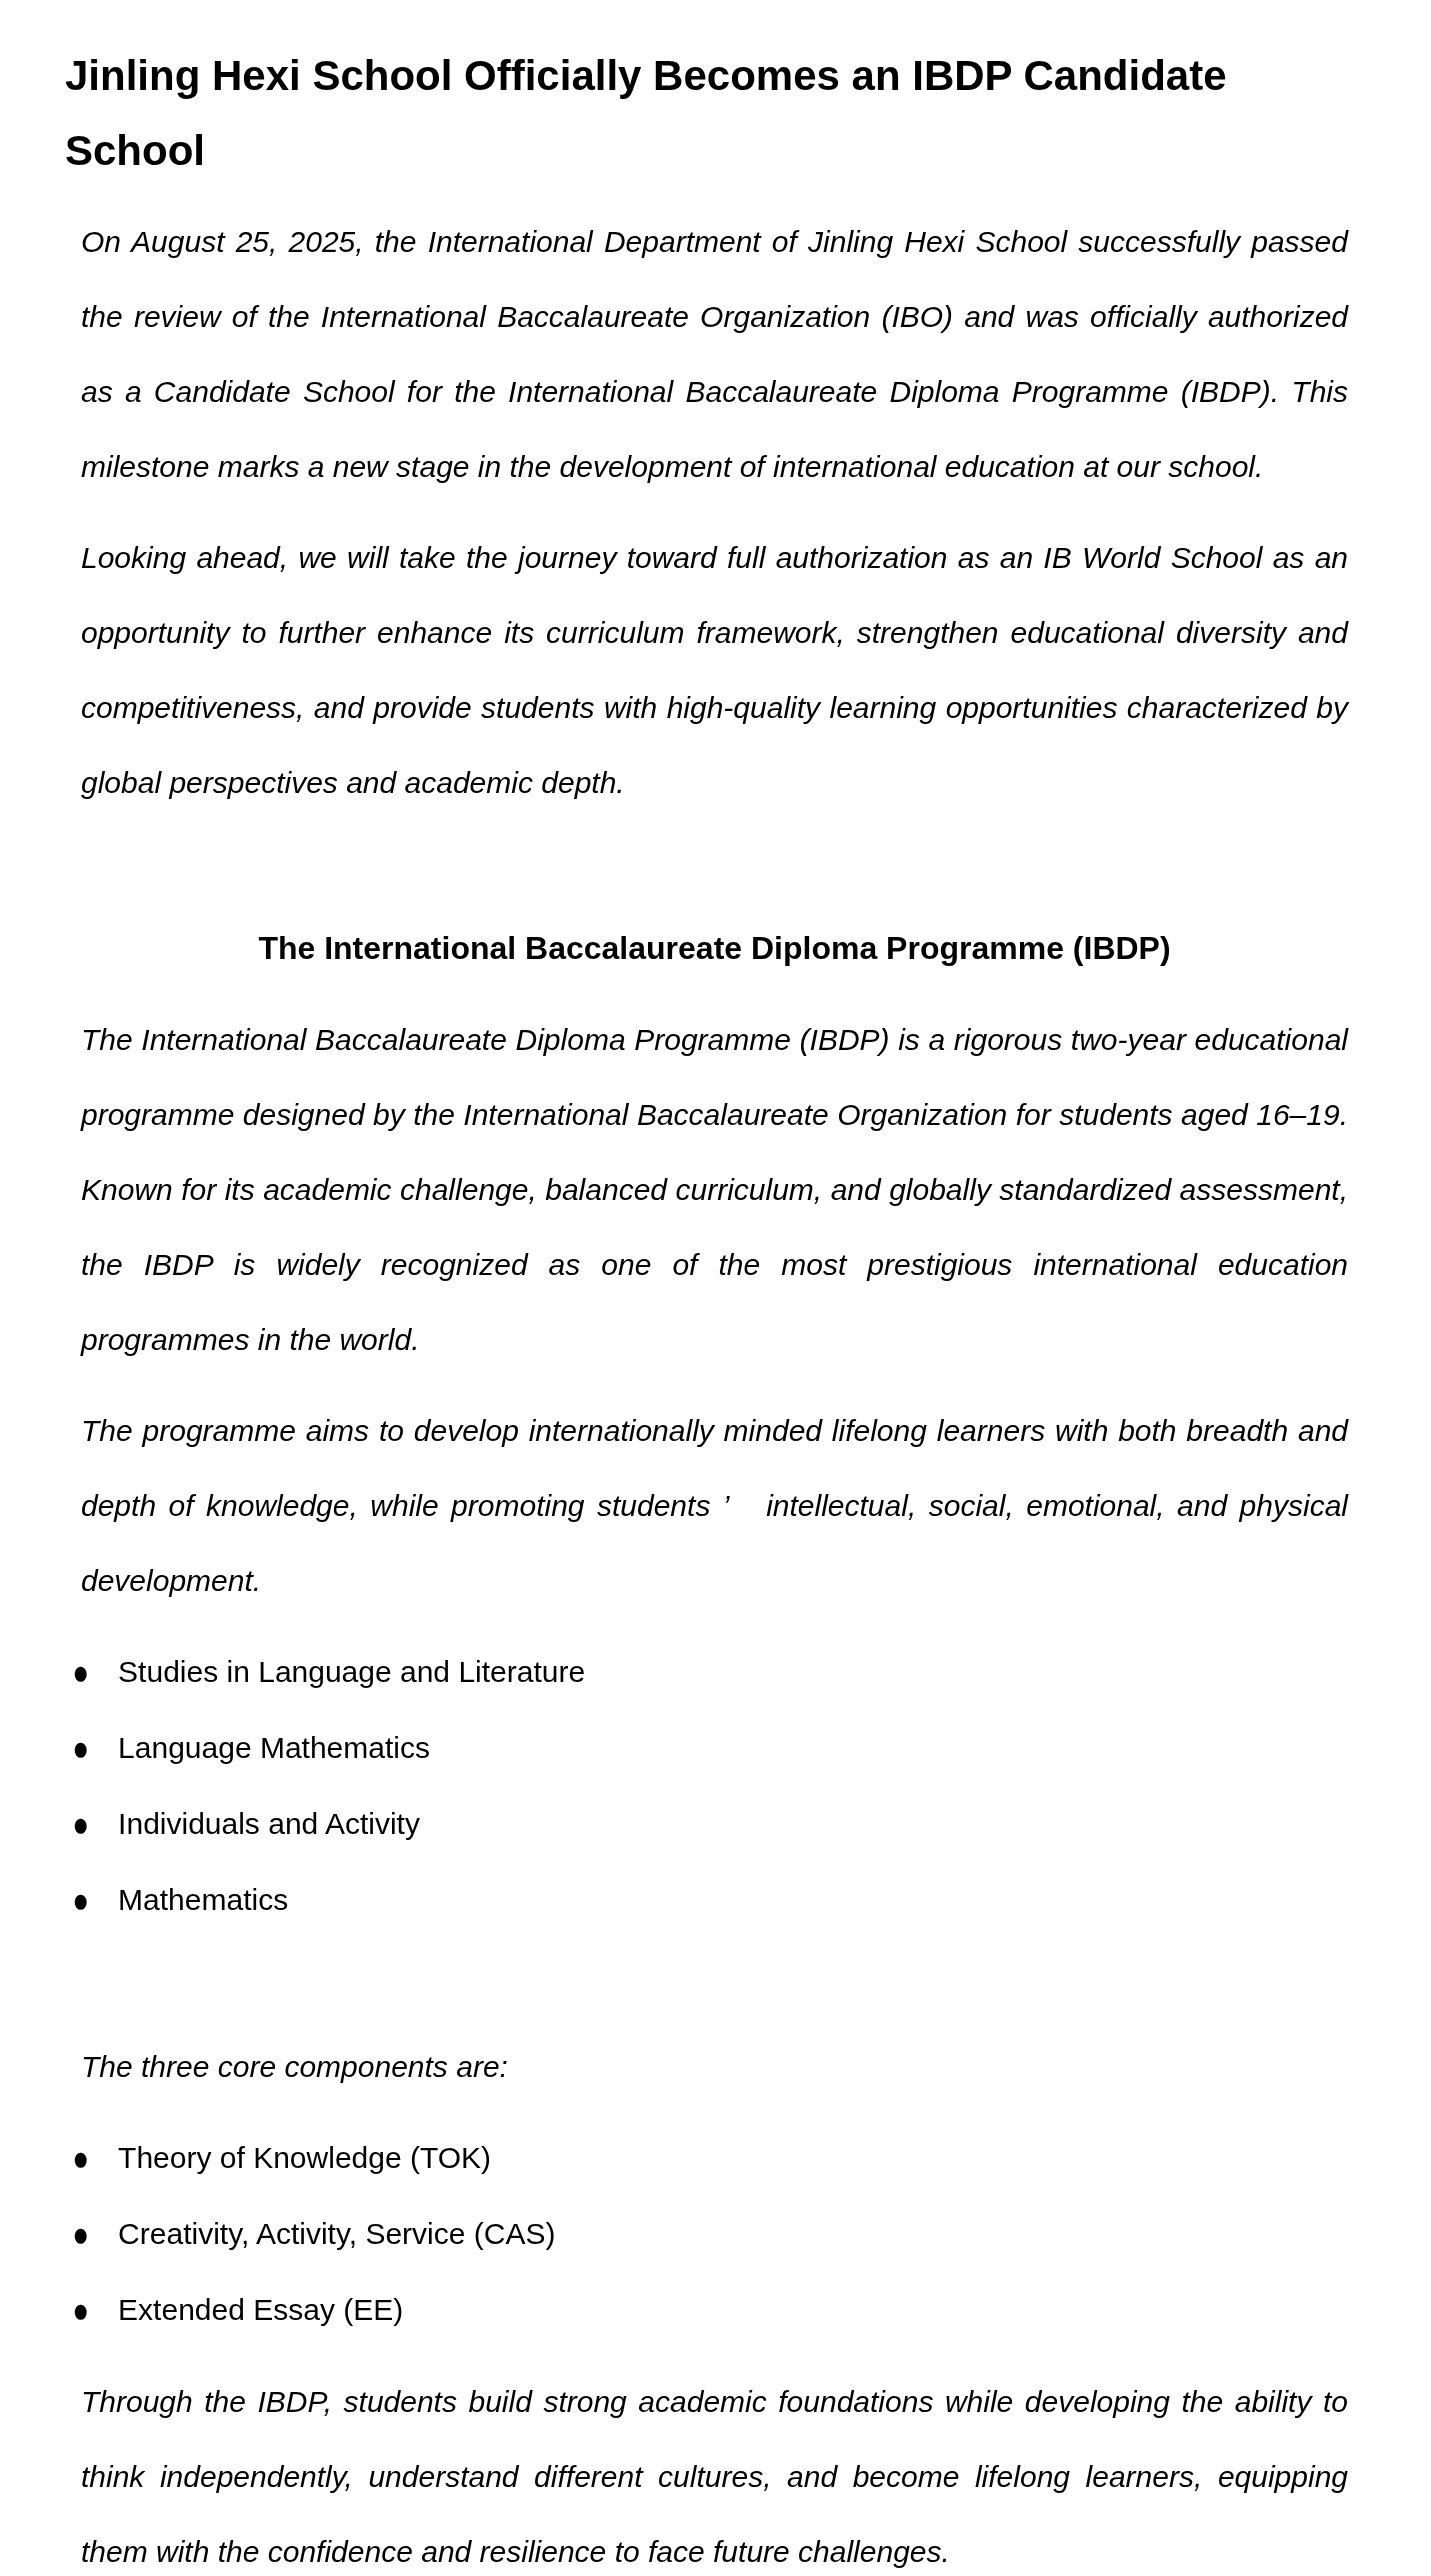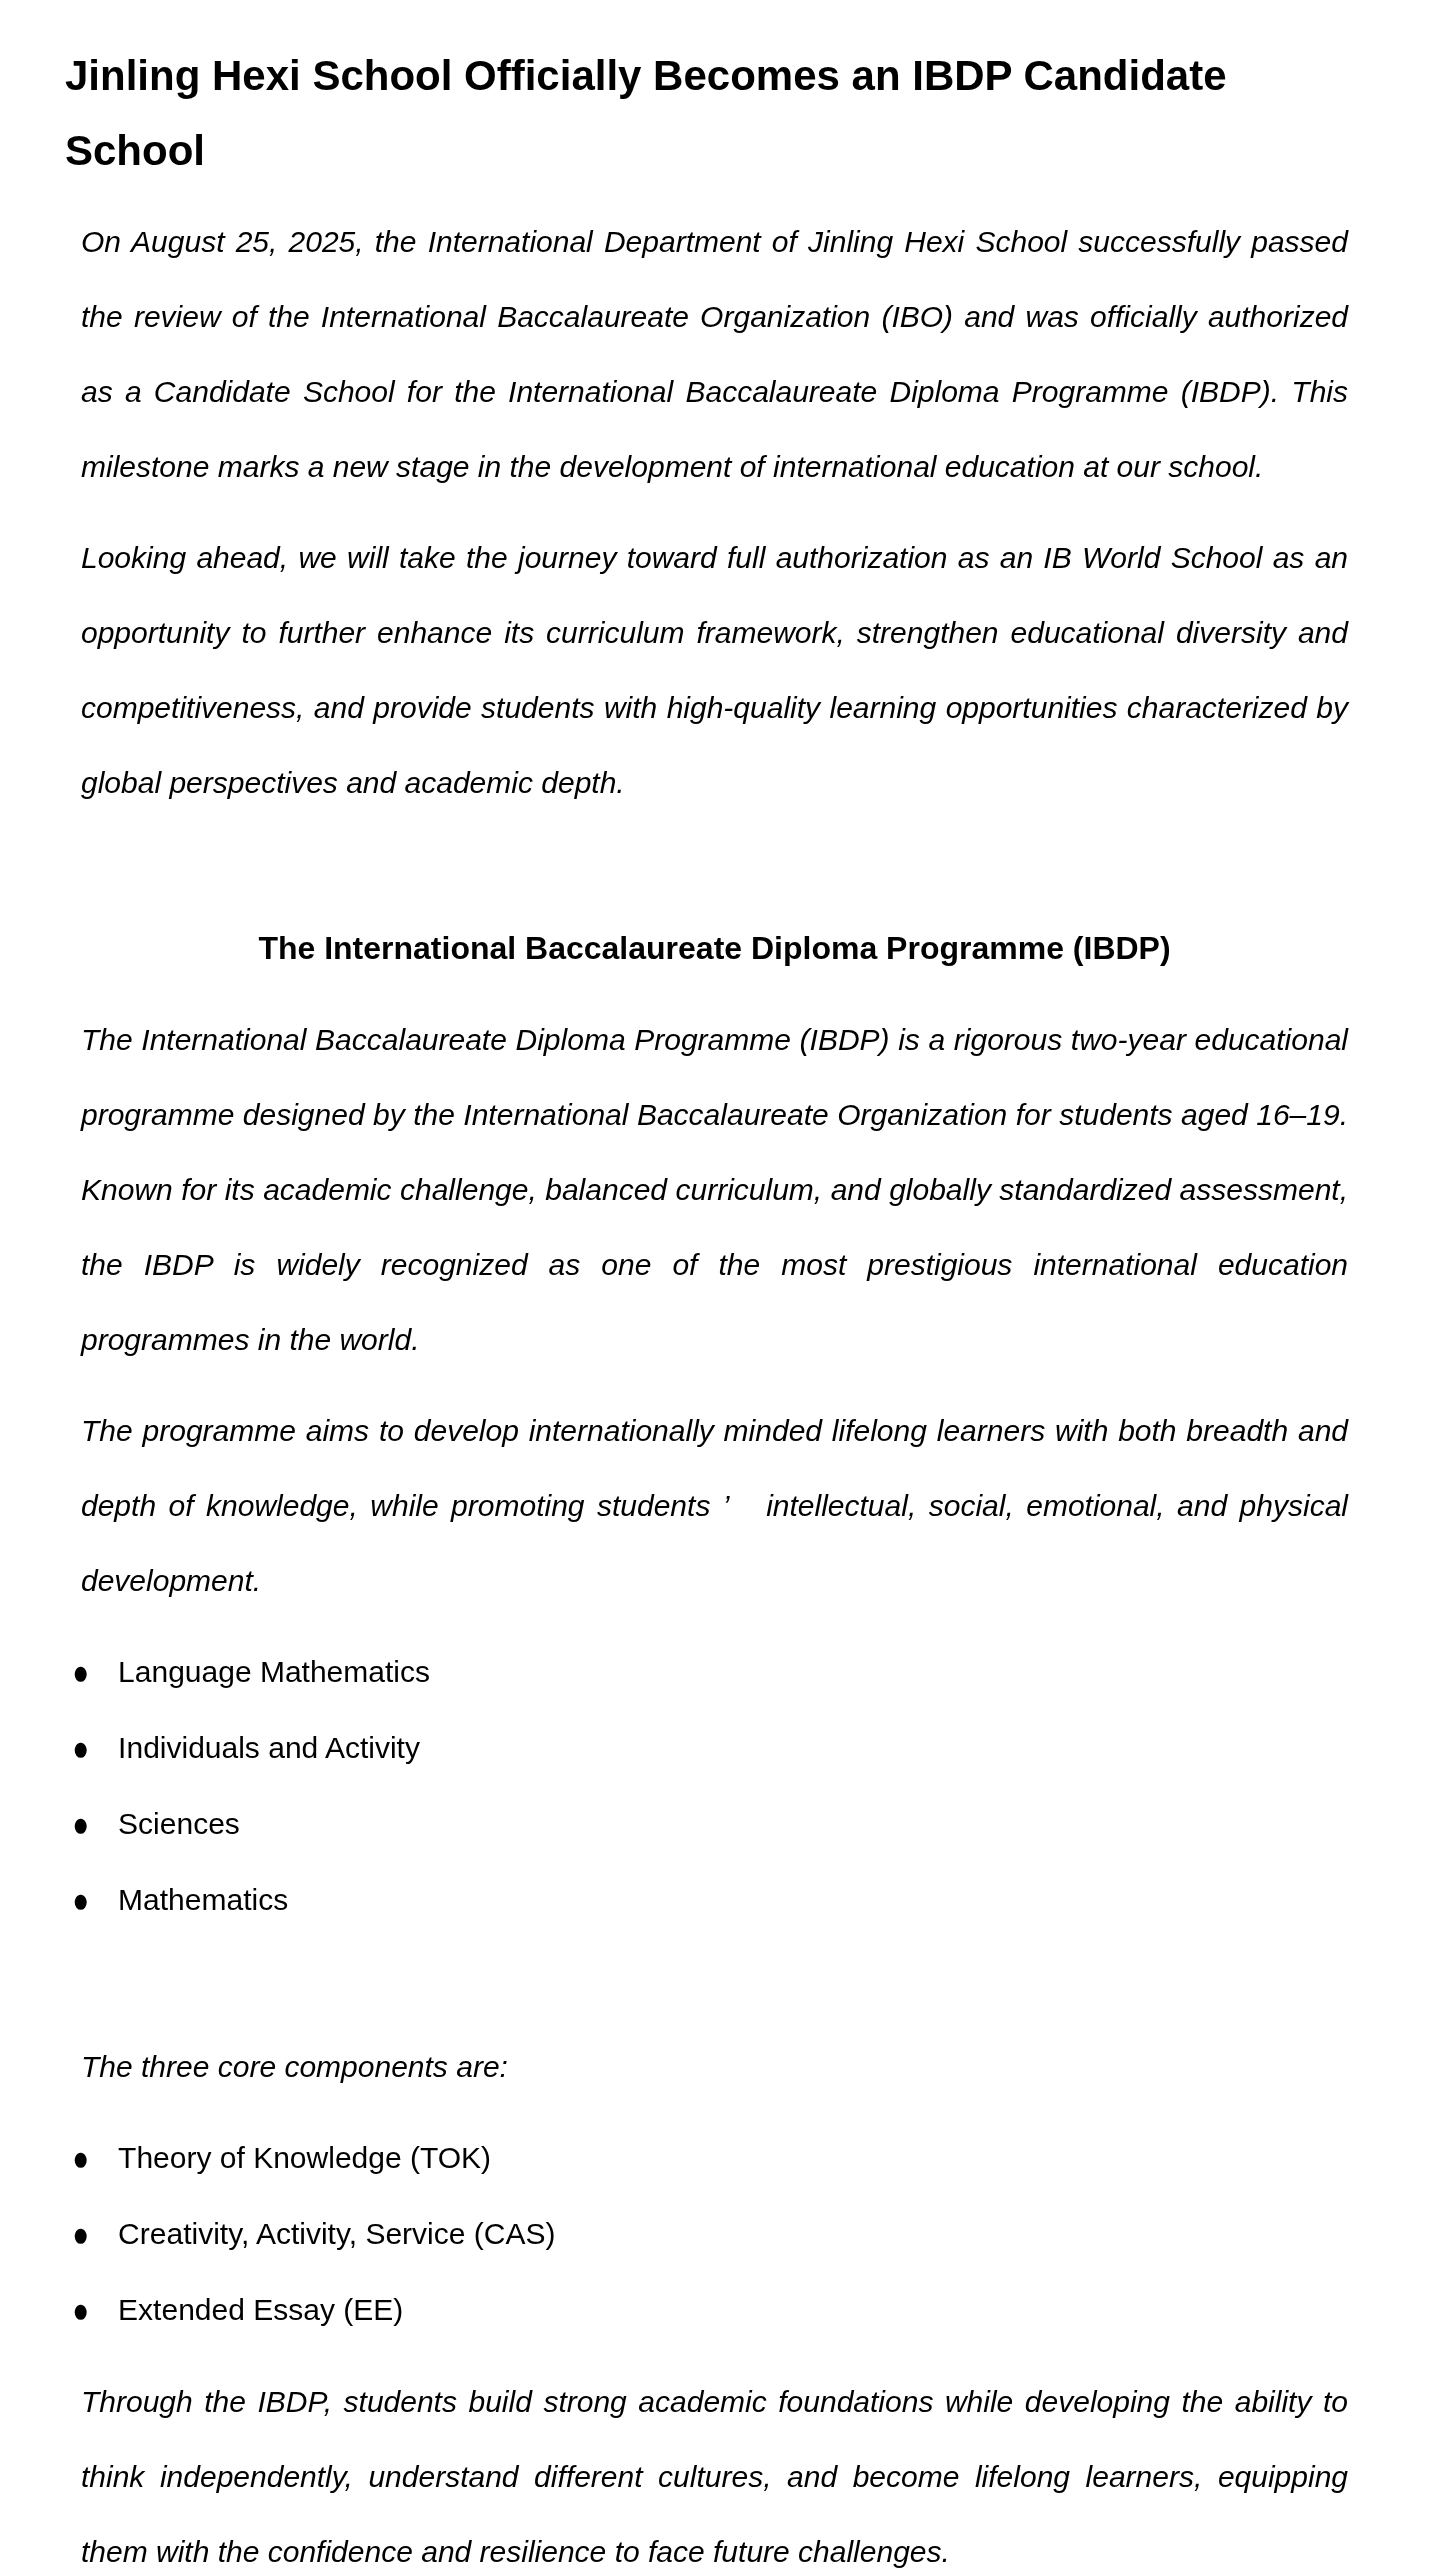--- a/index.html
+++ b/index.html
@@ -67,23 +67,23 @@
 <div class="page">
   <div id="doc-content">
       <h1 class="doc-title">Jinling Hexi School Officially Becomes an IBDP Candidate School</h1>
       <p class="para">On August 25, 2025, the International Department of Jinling Hexi School successfully passed the review of the International Baccalaureate Organization (IBO) and was officially authorized as a Candidate School for the International Baccalaureate Diploma Programme (IBDP). This milestone marks a new stage in the development of international education at our school.</p>
       <p class="para">Looking ahead, we will take the journey toward full authorization as an IB World School as an opportunity to further enhance its curriculum framework, strengthen educational diversity and competitiveness, and provide students with high-quality learning opportunities characterized by global perspectives and academic depth.</p>
       <div class="spacer"></div>
       <h2 class="section-heading">The International Baccalaureate Diploma Programme (IBDP)</h2>
       <p class="para">The International Baccalaureate Diploma Programme (IBDP) is a rigorous two-year educational programme designed by the International Baccalaureate Organization for students aged 16–19. Known for its academic challenge, balanced curriculum, and globally standardized assessment, the IBDP is widely recognized as one of the most prestigious international education programmes in the world.</p>
       <p class="para">The programme aims to develop internationally minded lifelong learners with both breadth and depth of knowledge, while promoting students ’　intellectual, social, emotional, and physical development.</p>
       <ul class="bullet-list">
+        <li class="bullet-item"><span class="bullet-dot">●</span><span>Studies in Language and Literature</span></li>
         <li class="bullet-item"><span class="bullet-dot">●</span><span>Language Mathematics</span></li>
         <li class="bullet-item"><span class="bullet-dot">●</span><span>Individuals and Activity</span></li>
-        <li class="bullet-item"><span class="bullet-dot">●</span><span>Sciences</span></li>
         <li class="bullet-item"><span class="bullet-dot">●</span><span>Mathematics</span></li>
       </ul>
       <div class="spacer"></div>
       <p class="para">The three core components are:</p>
       <ul class="bullet-list">
         <li class="bullet-item"><span class="bullet-dot">●</span><span>Theory of Knowledge (TOK)</span></li>
         <li class="bullet-item"><span class="bullet-dot">●</span><span>Creativity, Activity, Service (CAS)</span></li>
         <li class="bullet-item"><span class="bullet-dot">●</span><span>Extended Essay (EE)</span></li>
       </ul>
       <p class="para">Through the IBDP, students build strong academic foundations while developing the ability to think independently, understand different cultures, and become lifelong learners, equipping them with the confidence and resilience to face future challenges.</p>

